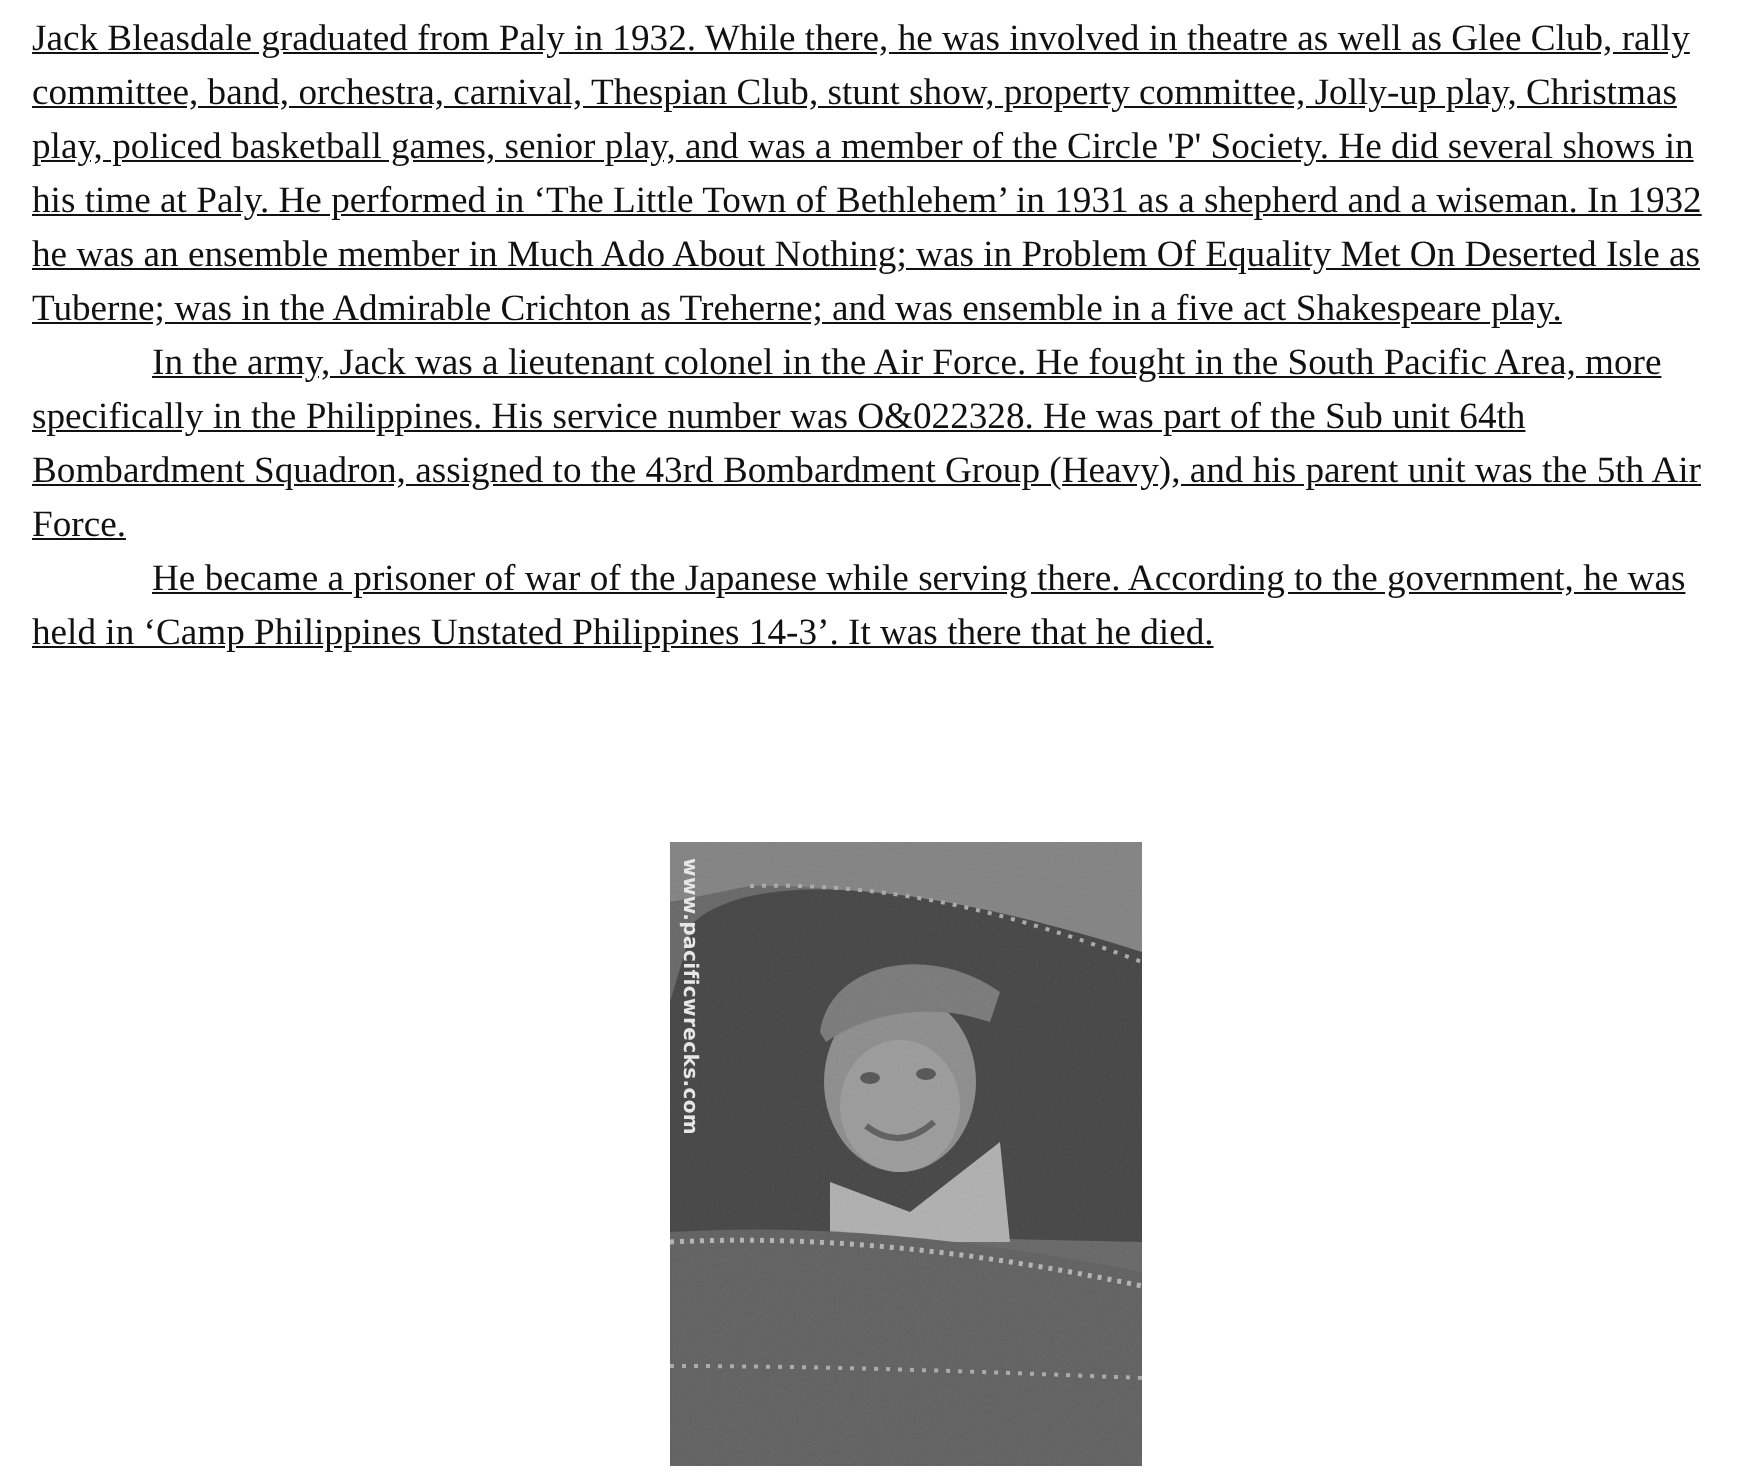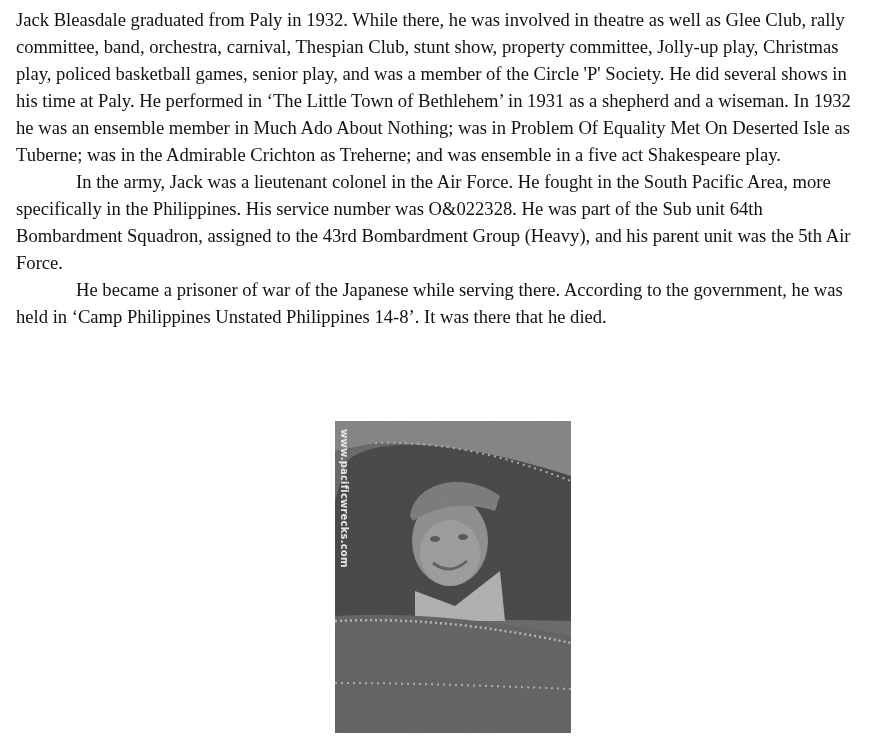--- a/index.html
+++ b/index.html
@@ -3,42 +3,42 @@
 <meta charset="utf-8">
 <style>
   html, body { margin: 0; padding: 0; background: #ffffff; }
   body {
     width: 880px; height: 742px; overflow: hidden; position: relative;
     font-family: "Liberation Serif", "DejaVu Serif", serif;
     color: #111111;
   }
   .doc {
     position: absolute; left: 16px; top: 6px; width: 856px;
-    font-size: 18.6px; line-height: 27px;
+    font-size: 18.6px; line-height: 27px; text-decoration: underline;
   }
   .doc p { margin: 0; }
   .doc p.indent { text-indent: 60px; }
   .photo {
     position: absolute; left: 335px; top: 421px; width: 236px; height: 312px;
     overflow: hidden; background: #2b2b2b;
   }
   .photo svg { display: block; }
   .watermark {
     position: absolute; left: 1px; top: 8px; width: 14px; height: 160px;
     writing-mode: vertical-rl; font-family: "DejaVu Sans", sans-serif;
     font-size: 10px; font-weight: bold; color: #e6e6e6; letter-spacing: 0.2px;
   }
 </style>
 </head>
 <body>
 
 <div class="doc">
   <p>Jack Bleasdale graduated from Paly in 1932. While there, he was involved in theatre as well as Glee Club, rally committee, band, orchestra, carnival, Thespian Club, stunt show, property committee, Jolly-up play, Christmas play, policed basketball games, senior play, and was a member of the Circle 'P' Society. He did several shows in his time at Paly. He performed in ‘The Little Town of Bethlehem’ in 1931 as a shepherd and a wiseman. In 1932 he was an ensemble member in Much Ado About Nothing; was in  Problem Of Equality Met On Deserted Isle as Tuberne; was in the Admirable Crichton as Treherne; and was ensemble in a five act Shakespeare play.</p>
   <p class="indent">In the army, Jack was a lieutenant colonel in the Air Force. He fought in the South Pacific Area, more specifically in the Philippines. His service number was O&amp;022328. He was part of the Sub unit 64th Bombardment Squadron, assigned to the 43rd Bombardment Group (Heavy), and his parent unit was the 5th Air Force.</p>
-  <p class="indent">He became a prisoner of war of the Japanese while serving there. According to the government, he was held in ‘Camp Philippines Unstated Philippines 14-8’. It was there that he died.</p>
+  <p class="indent">He became a prisoner of war of the Japanese while serving there. According to the government, he was held in ‘Camp Philippines Unstated Philippines 14-3’. It was there that he died.</p>
 </div>
 
 <div class="photo">
   <svg width="236" height="312" viewBox="0 0 236 312">
     <defs>
       <filter id="grain">
         <feTurbulence type="fractalNoise" baseFrequency="0.9" numOctaves="2" seed="3"></feTurbulence>
         <feColorMatrix type="saturate" values="0"></feColorMatrix>
         <feComponentTransfer>
             <feFuncA type="linear" slope="0.35"></feFuncA>

